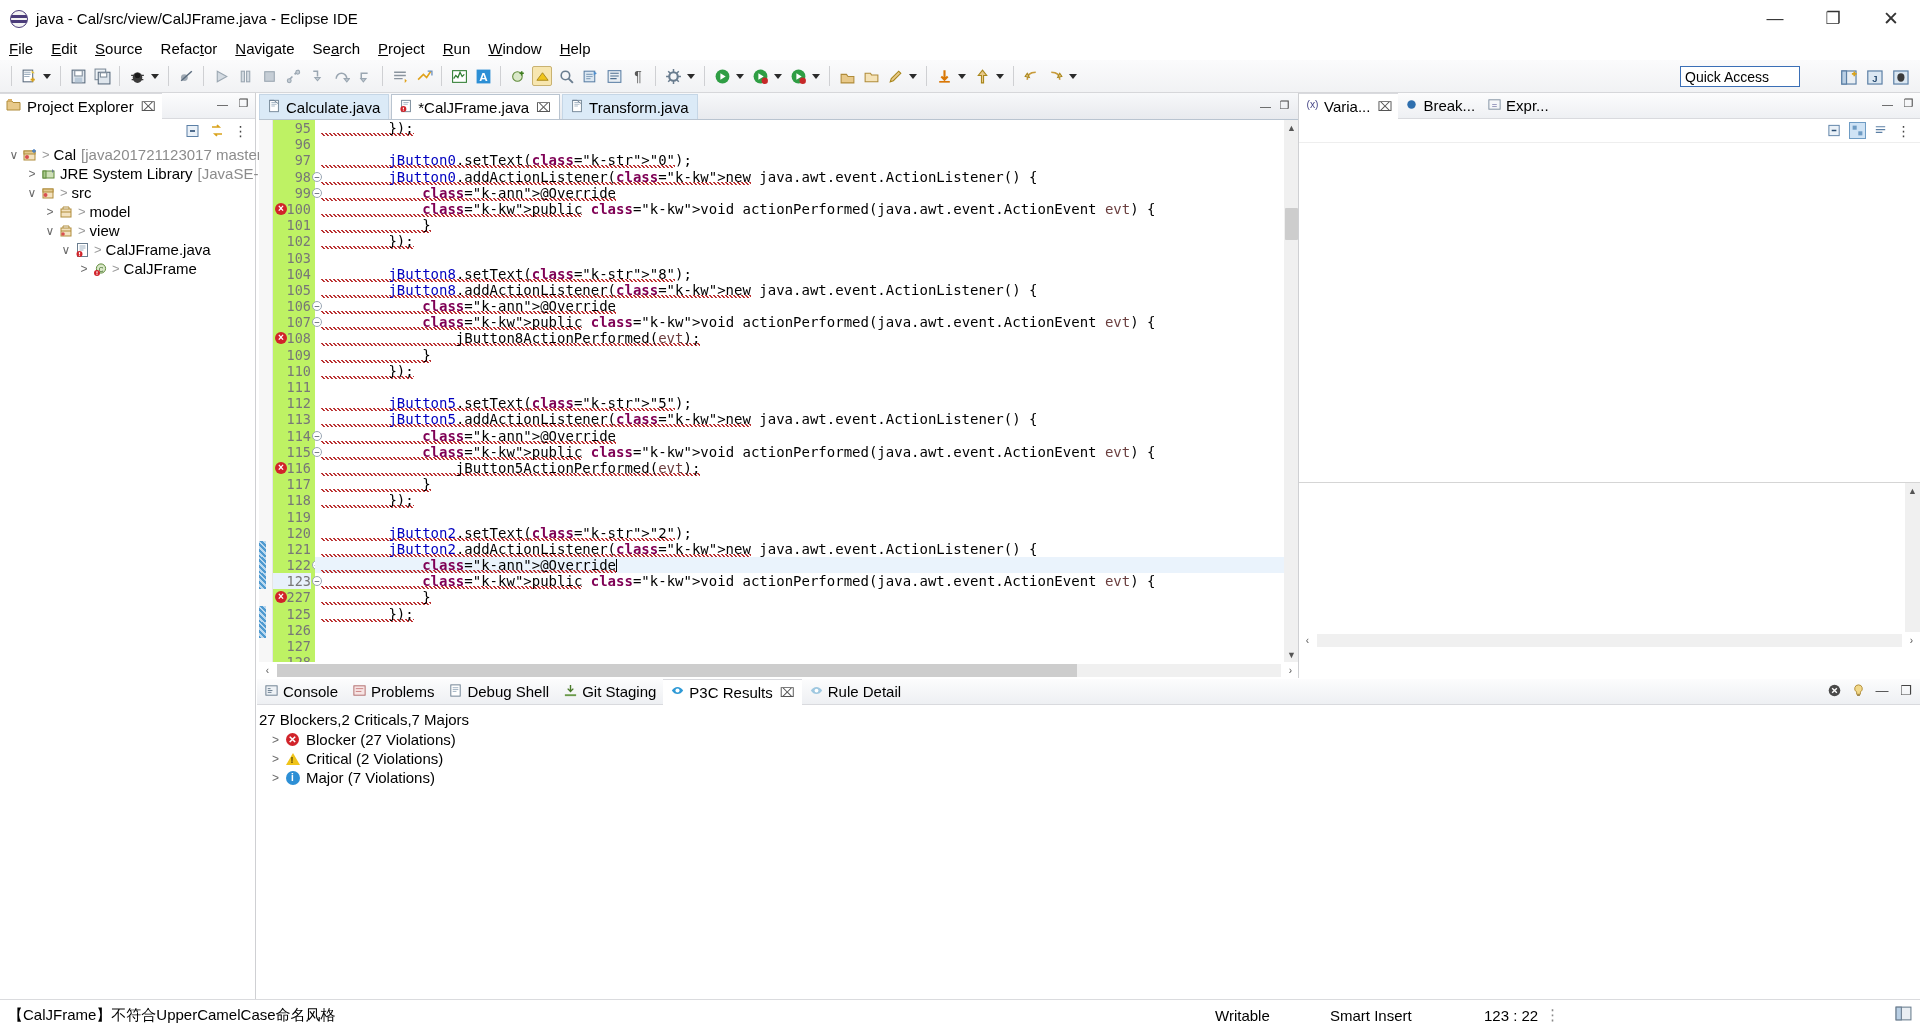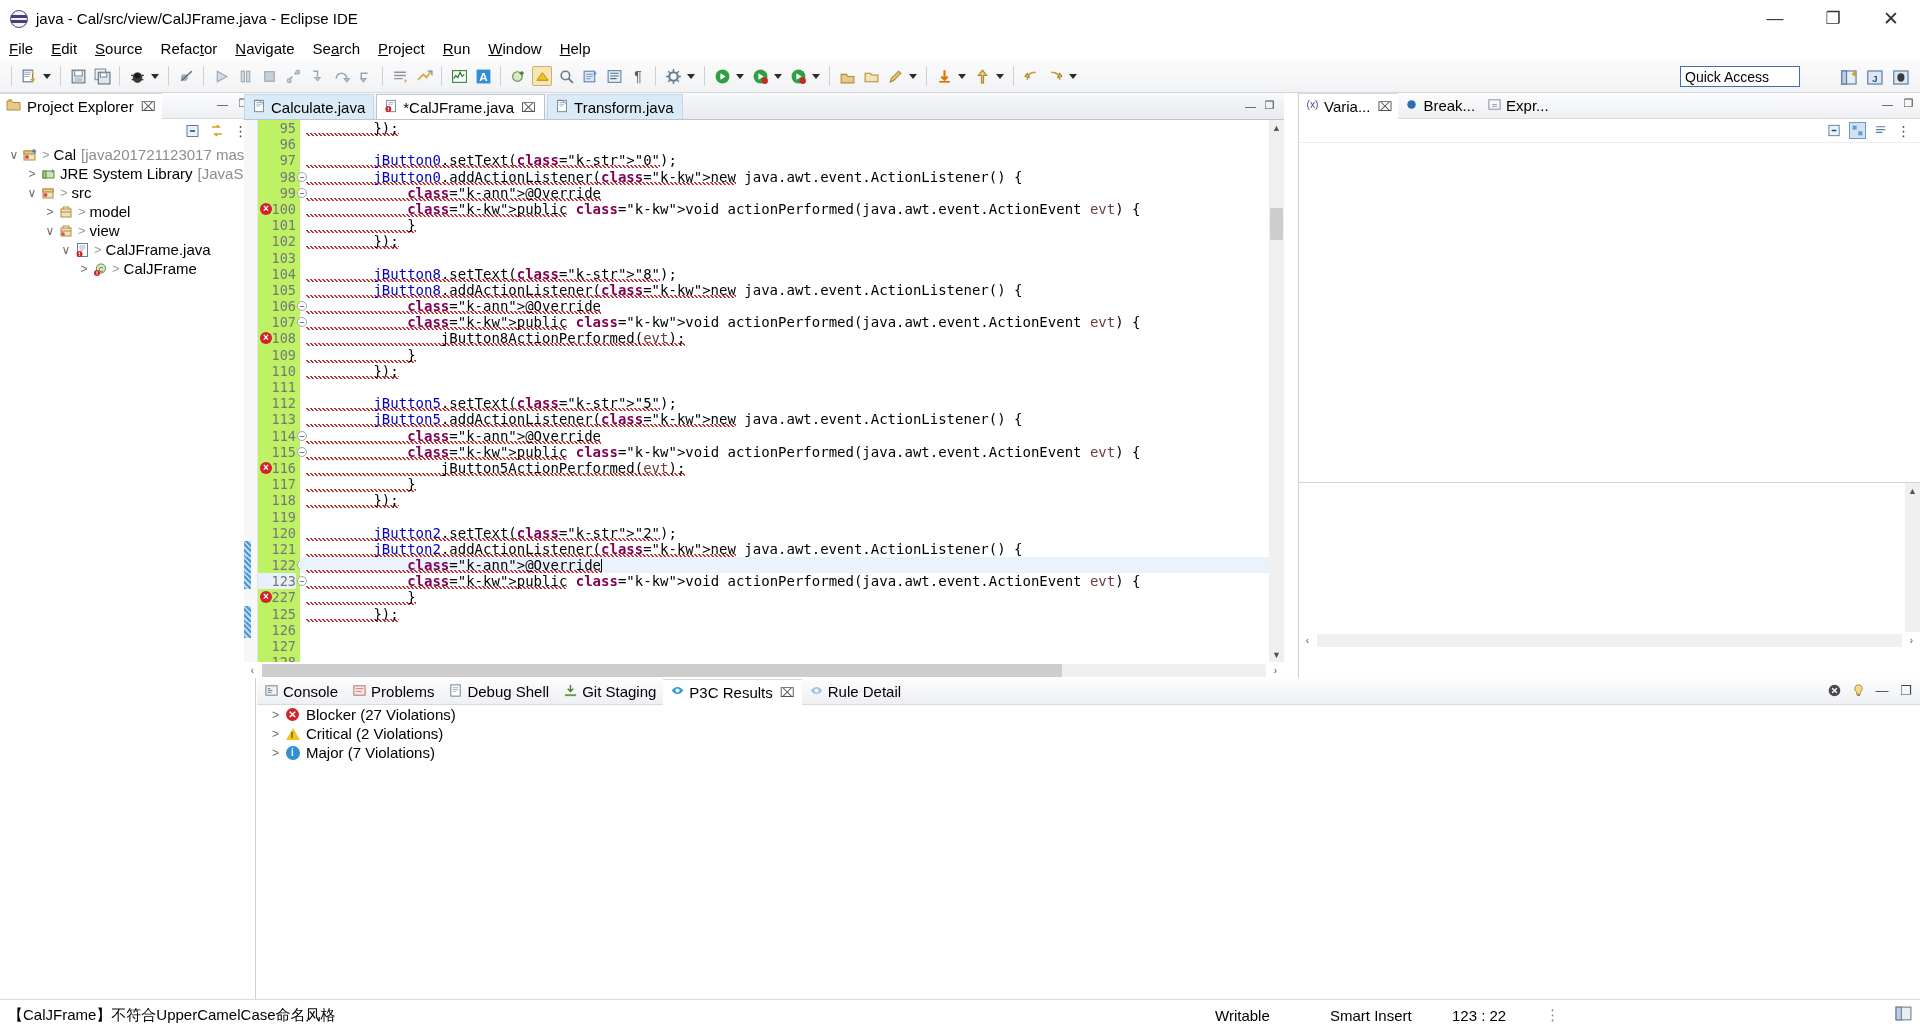--- a/index.html
+++ b/index.html
@@ -105,21 +105,21 @@
   .tree { padding-top: 2px; font-size: 15px; }
   .tree-row { display: flex; align-items: center; height: 19px; white-space: nowrap; padding-left: 4px; }
   .twisty { width: 16px; text-align: center; color: #6b6b6b; font-size: 12px; flex: none; }
   .node-ic { width: 17px; flex: none; display: inline-flex; align-items: center; justify-content: center; margin-right: 3px; }
   .arrow-g { color: #9a9a9a; margin-right: 4px; font-size: 13px; }
   .tree-label { color: #000; }
   .tree-sub { color: #8c8c8c; margin-left: 5px; }
 
   
   .editor-area {
-    position: absolute; left: 244px; top: 93px; width: 1040px; height: 585px;
+    position: absolute; left: 259px; top: 93px; width: 1040px; height: 585px;
     background: #ffffff;
   }
   .etabbar {
     height: 27px; display: flex; align-items: flex-end;
     background: linear-gradient(#f7f8fa, #e8eaee);
     border-bottom: 1px solid #b9c4d0;
     position: relative;
   }
   .etab {
     display: flex; align-items: center; height: 25px; padding: 0 8px 0 7px;
@@ -1022,20 +1022,21 @@
           <svg width="15" height="15" viewBox="0 0 16 16">
               <path d="M8 2a4 4 0 00-2 7.5V12h4V9.5A4 4 0 008 2z" fill="#f2d98a" stroke="#b08c3a"></path>
               <path d="M6.5 13h3" stroke="#8a6c20" stroke-width="1.3"></path>
             </svg>
         </div>
         <div class="bt-ic">—</div>
         <div class="bt-ic">❐</div>
       </div>
     </div>
 
+    <div class="summary">27 Blockers,2 Criticals,7 Majors</div>
 
     <div class="vrow">
       <span class="twisty">&gt;</span>
       <span class="sev-ic">
           <span class="badge-err">✕</span>
         </span>
       <span>Blocker (27 Violations)</span>
     </div>
     <div class="vrow">
       <span class="twisty">&gt;</span>
@@ -1050,21 +1051,21 @@
           <span class="badge-info">i</span>
         </span>
       <span>Major (7 Violations)</span>
     </div>
   </div>
 
   <div class="statusbar">
     <div style="margin-left:8px">【CalJFrame】不符合UpperCamelCase命名风格</div>
     <div style="position:absolute;left:1215px">Writable</div>
     <div style="position:absolute;left:1330px">Smart Insert</div>
-    <div style="position:absolute;left:1452px">123 : 22</div>
+    <div style="position:absolute;left:1484px">123 : 22</div>
     <div style="position:absolute;left:1545px;color:#888">⋮</div>
     <div class="st-right">
       <div>
         <svg width="17" height="17" viewBox="0 0 16 16">
             <rect x="1" y="2" width="14" height="12" fill="#e9eef3" stroke="#6a7d8f"></rect>
             <rect x="1" y="2" width="5" height="12" fill="#b9cfe4" stroke="#6a7d8f"></rect>
           </svg>
       </div>
     </div>
   </div>

